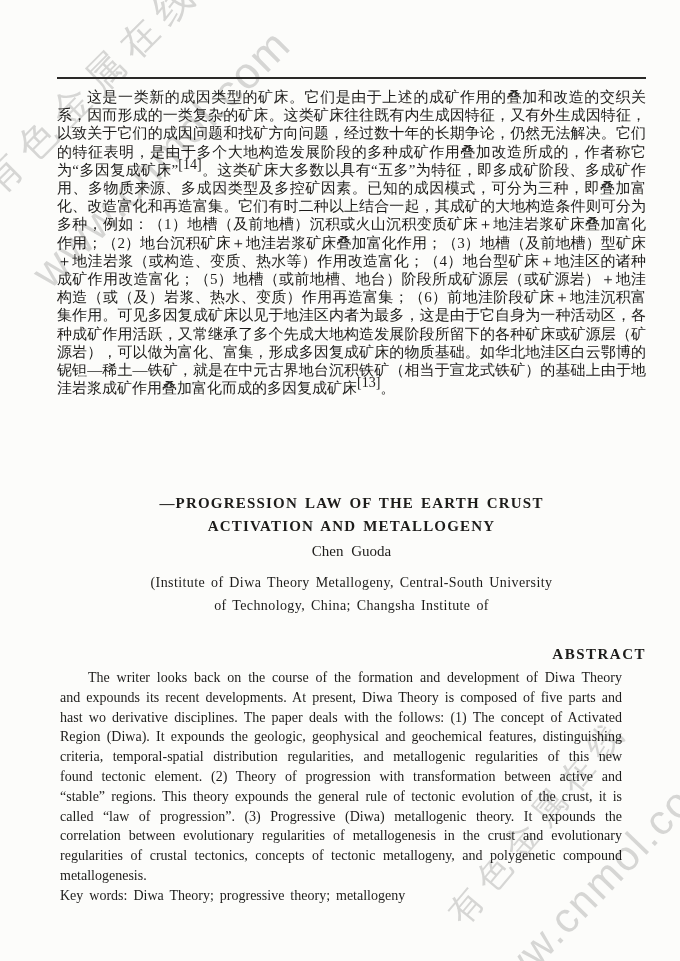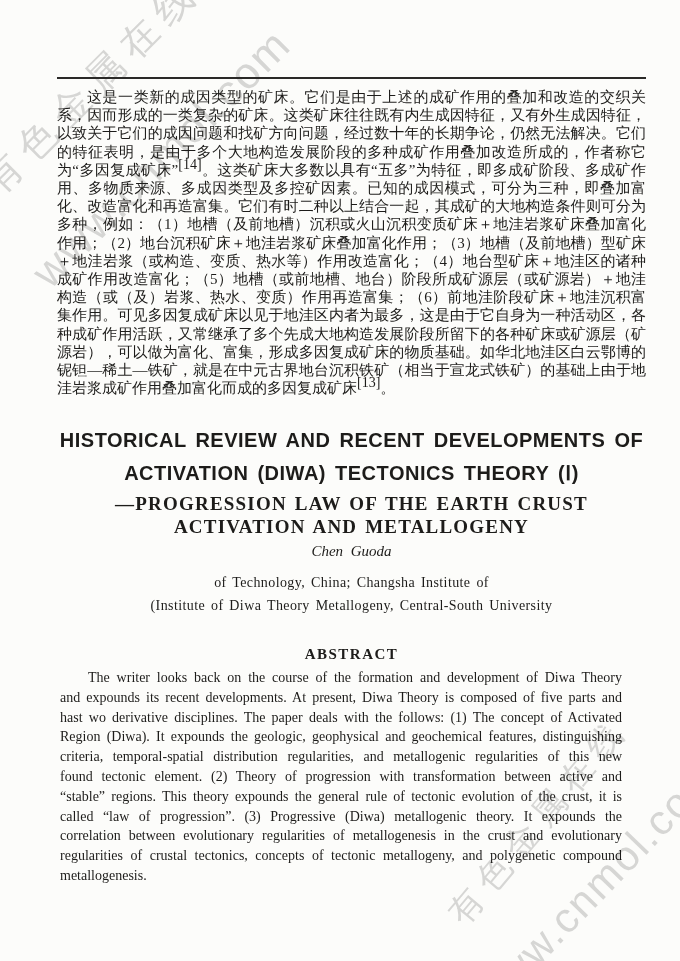--- a/index.html
+++ b/index.html
@@ -51,33 +51,33 @@
   sup.ref{font-size:14px;line-height:0;}
   .en-block{position:absolute;left:57px;width:589px;text-align:center;}
   .en-title{
     top:424px;
     font-family:"Liberation Sans", sans-serif;
     font-weight:bold;font-size:20px;line-height:33px;
     letter-spacing:0.5px;word-spacing:3px;
   }
   .en-subtitle{
     top:492px;
-    font-weight:bold;font-size:19px;line-height:23px;letter-spacing:1.2px;word-spacing:2px;
+    font-weight:bold;font-size:15px;line-height:23px;letter-spacing:1.2px;word-spacing:2px;
   }
   .en-author{
     top:543px;
-    font-style:italic;font-size:15px;word-spacing:4px;
+    font-size:15px;word-spacing:4px;
   }
   .en-affil{
     top:572px;
     font-size:14px;line-height:22.5px;letter-spacing:0.4px;word-spacing:2px;
   }
   .en-abstract-head{
     top:646px;
-    font-weight:bold;font-size:15px;letter-spacing:1.5px;
+    font-weight:bold;font-size:15px;letter-spacing:1.5px;text-align:right;
   }
   .abstract-body{
     position:absolute;top:668px;left:60px;width:562px;
     font-size:14px;line-height:19.8px;
     text-align:justify;word-spacing:2.5px;
   }
   .abstract-body p{margin:0;}
   .abstract-text{text-indent:2em;}
   .keywords-line{margin-top:1px;}
 </style>
@@ -92,37 +92,34 @@
   <div class="wm wm-www2">www.cnmol.com</div>
 
   <div class="content">
 
     <div class="header-rule"></div>
 
     <div class="cn-body">
       <p class="cn-para"><span>这是一类新的成因类型的矿床。它们是由于上述的成矿作用的叠加和改造的交织关系，因而形成的一类复杂的矿床。这类矿床往往既有内生成因特征，又有外生成因特征，以致关于它们的成因问题和找矿方向问题，经过数十年的长期争论，仍然无法解决。它们的特征表明，是由于多个大地构造发展阶段的多种成矿作用叠加改造所成的，作者称它为“多因复成矿床”</span><sup class="ref">[14]</sup><span>。这类矿床大多数以具有“五多”为特征，即多成矿阶段、多成矿作用、多物质来源、多成因类型及多控矿因素。已知的成因模式，可分为三种，即叠加富化、改造富化和再造富集。它们有时二种以上结合一起，其成矿的大地构造条件则可分为多种，例如：（1）地槽（及前地槽）沉积或火山沉积变质矿床＋地洼岩浆矿床叠加富化作用；（2）地台沉积矿床＋地洼岩浆矿床叠加富化作用；（3）地槽（及前地槽）型矿床＋地洼岩浆（或构造、变质、热水等）作用改造富化；（4）地台型矿床＋地洼区的诸种成矿作用改造富化；（5）地槽（或前地槽、地台）阶段所成矿源层（或矿源岩）＋地洼构造（或（及）岩浆、热水、变质）作用再造富集；（6）前地洼阶段矿床＋地洼沉积富集作用。可见多因复成矿床以见于地洼区内者为最多，这是由于它自身为一种活动区，各种成矿作用活跃，又常继承了多个先成大地构造发展阶段所留下的各种矿床或矿源层（矿源岩），可以做为富化、富集，形成多因复成矿床的物质基础。如华北地洼区白云鄂博的铌钽—稀土—铁矿，就是在中元古界地台沉积铁矿（相当于宣龙式铁矿）的基础上由于地洼岩浆成矿作用叠加富化而成的多因复成矿床</span><sup class="ref">[13]</sup><span>。</span></p>
     </div>
 
-    <div class="en-block en-title" style="position:absolute;">
-      <div>HISTORICAL REVIEW AND RECENT DEVELOPMENTS OF</div>
-      <div>ACTIVATION (DIWA) TECTONICS THEORY (Ⅰ)</div>
-    </div>
 
     <div class="en-block en-subtitle" style="position:absolute;">
       <div>—PROGRESSION LAW OF THE EARTH CRUST</div>
       <div>ACTIVATION AND METALLOGENY</div>
     </div>
 
     <div class="en-block en-author" style="position:absolute;">Chen Guoda</div>
 
     <div class="en-block en-affil" style="position:absolute;">
+      <div>(Institute of Diwa Theory Metallogeny, Central-South University</div>
       <div>of Technology, China; Changsha Institute of</div>
-      <div>(Institute of Diwa Theory Metallogeny, Central-South University</div>
     </div>
 
     <div class="en-block en-abstract-head" style="position:absolute;">ABSTRACT</div>
 
     <div class="abstract-body">
       <p class="abstract-text">The writer looks back on the course of the formation and development of Diwa Theory and expounds its recent developments. At present, Diwa Theory is composed of five parts and hast wo derivative disciplines. The paper deals with the follows: (1) The concept of Activated Region (Diwa). It expounds the geologic, geophysical and geochemical features, distinguishing criteria, temporal-spatial distribution regularities, and metallogenic regularities of this new found tectonic element. (2) Theory of progression with transformation between active and “stable” regions. This theory expounds the general rule of tectonic evolution of the crust, it is called “law of progression”. (3) Progressive (Diwa) metallogenic theory. It expounds the correlation between evolutionary regularities of metallogenesis in the crust and evolutionary regularities of crustal tectonics, concepts of tectonic metallogeny, and polygenetic compound metallogenesis.</p>
+      <p class="keywords-line"><span>Key words:</span> <span>Diwa Theory; progressive theory; metallogeny</span></p>
     </div>
 
   </div>
 </div>
 
 </body></html>

